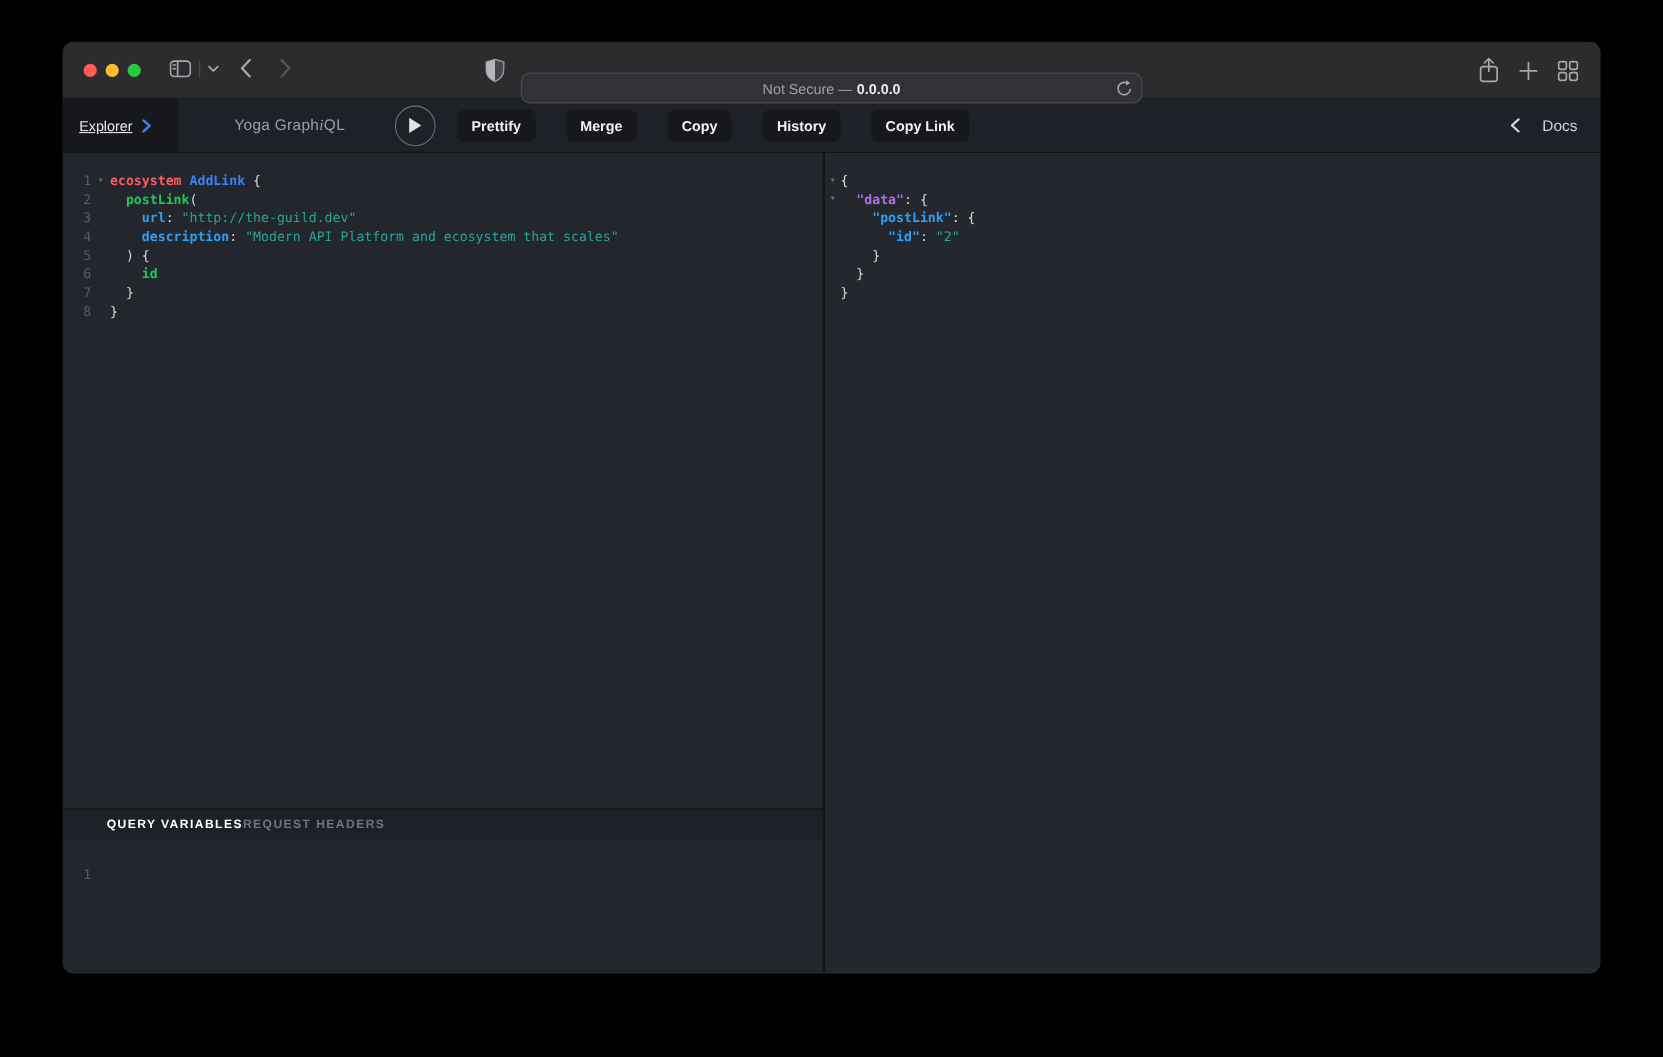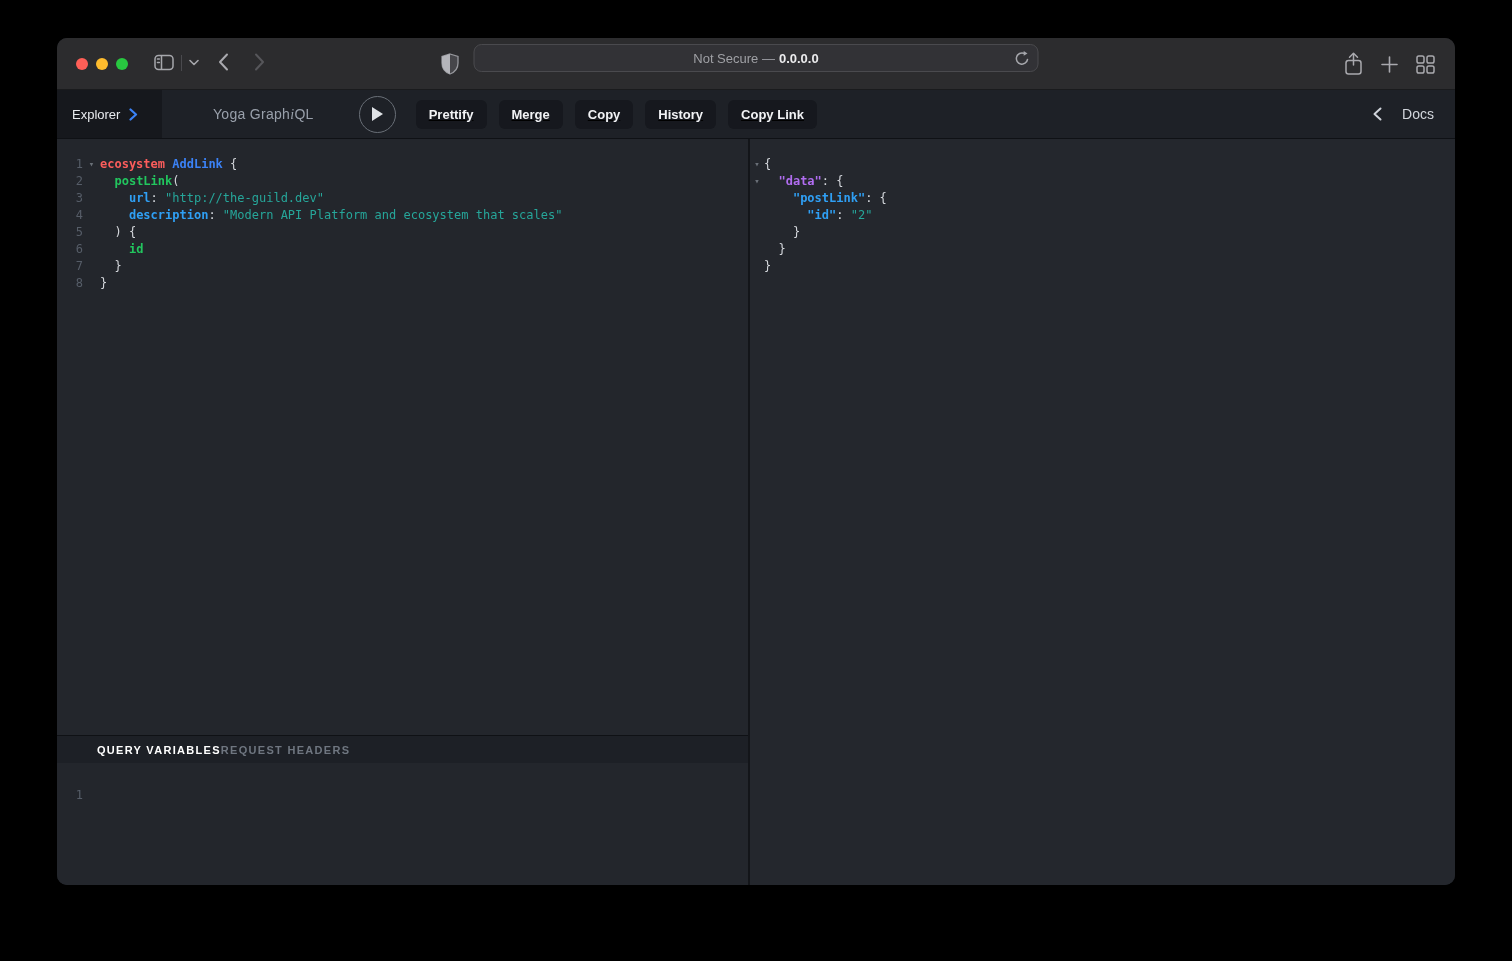--- a/index.html
+++ b/index.html
@@ -12,41 +12,41 @@
   
   .chrome { position:relative; height:52px; flex:none; background:#2c2c2e;
             border-bottom:1px solid #1a1b1d; }
   .traffic { position:absolute; left:19px; top:20px; display:flex; gap:8px; }
   .t-dot { width:12px; height:12px; border-radius:50%; }
   .sidebar-group { position:absolute; left:97px; top:16px; display:flex; align-items:center; }
   .split-sep { width:1px; height:16px; background:#4a4a4e; margin:0 7px; }
   .nav-back { position:absolute; left:161px; top:15px; }
   .nav-fwd  { position:absolute; left:197px; top:15px; }
   .shield   { position:absolute; left:384px; top:15px; }
-  .url-pill { position:absolute; left:50%; top:6px; transform:translateX(-50%);
+  .url-pill { position:absolute; left:50%; top:28px; transform:translateX(-50%);
               width:565px; height:28px; background:#323236; border:1px solid #4a4a4e;
               border-radius:8px; display:flex; align-items:center; justify-content:center;
               font-size:13px; }
   .url-status { color:#9fa0a5; }
   .url-host { color:#ebebed; font-weight:bold; margin-left:4px; }
   .reload { position:absolute; right:8px; top:5px; }
   .right-icons { position:absolute; right:20px; top:14px; display:flex; gap:18px; align-items:center; }
 
   
   .toolbar { height:49px; flex:none; background:#1e2127; border-bottom:1px solid #0f1115;
              display:flex; align-items:center; }
   .explorer { width:105px; align-self:stretch; flex:none; background:#16181d;
               display:flex; align-items:center; padding-left:15px; gap:9px;
-              color:#e8eaee; font-size:13px; cursor:pointer; }
+              color:#e8eaee; font-size:13px; cursor:pointer;text-decoration:underline; }
   .logo { margin-left:51px; font-size:14px; color:#99a0ab; letter-spacing:.3px; white-space:nowrap; }
   .logo i { font-family:"Liberation Serif", serif; font-style:italic; }
   .play { margin-left:45px; width:37px; height:37px; flex:none; border-radius:50%;
           border:1.5px solid #696f77; background:transparent; display:flex;
           align-items:center; justify-content:center; cursor:pointer; }
-  .btns { margin-left:20px; display:flex; gap:12px;text-decoration:underline; }
+  .btns { margin-left:20px; display:flex; gap:28px; }
   .tb-btn { background:#16181e; color:#f2f3f6; font-size:13px; font-weight:bold;
             font-family:"Liberation Sans", sans-serif; padding:7px 13px; border-radius:6px;
             border:none; cursor:pointer; white-space:nowrap; }
   .docs { margin-left:auto; margin-right:21px; display:flex; align-items:center; gap:20px;
           color:#d2d6dc; font-size:14px; cursor:pointer; }
 
   
   .panes { flex:1; display:flex; min-height:0; }
   .left-pane { width:691px; flex:none; display:flex; flex-direction:column; background:#23262c; }
   .v-divider { width:2px; flex:none; background:#131519; }

